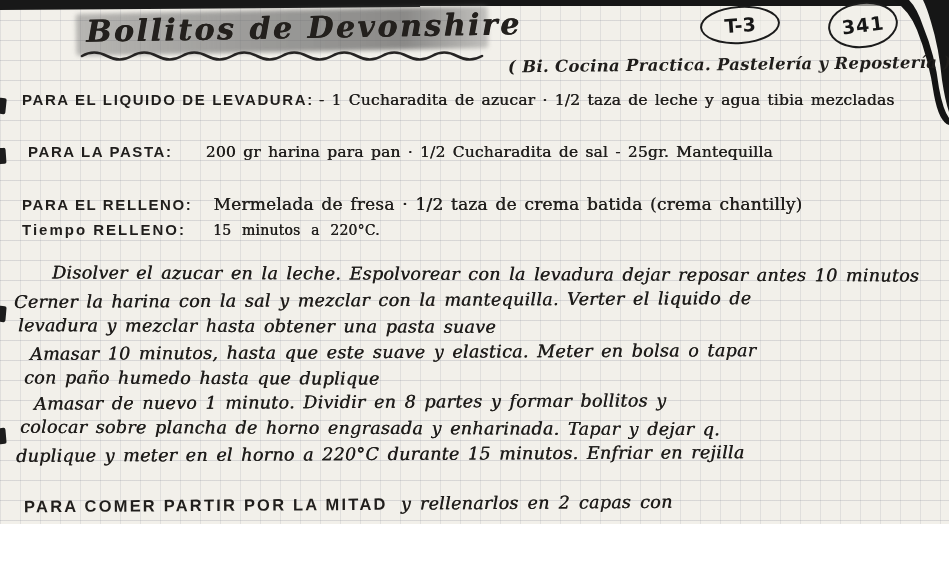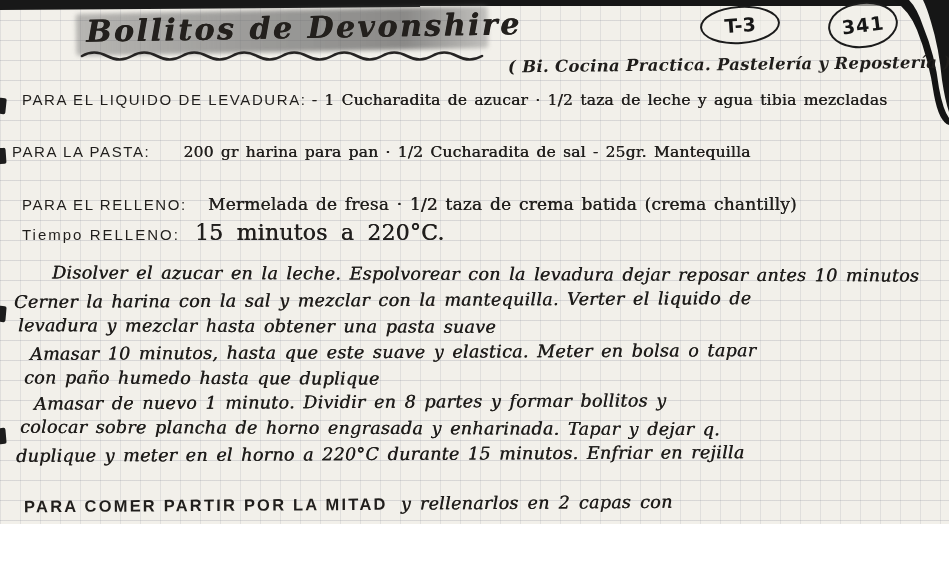--- a/index.html
+++ b/index.html
@@ -46,21 +46,21 @@
   }
   .badge-t3{left:700px;top:6px;width:76px;height:34px;transform:rotate(-4deg);}
   .badge-341{left:828px;top:2px;width:66px;height:42px;transform:rotate(-7deg);letter-spacing:1px;}
   .source-ref{
     position:absolute;left:508px;top:55px;
     font-style:italic;font-weight:700;font-size:16.5px;letter-spacing:0.3px;
     white-space:nowrap;transform:rotate(-0.6deg);
   }
   
   .caps{
-    font-family:"Liberation Sans",sans-serif;font-weight:400;
+    font-family:"Liberation Sans",sans-serif;font-weight:700;
     letter-spacing:1.6px;font-size:15px;color:#201e1c;
   }
   .hand{
     font-family:"DejaVu Serif",serif;
     font-size:15.5px;letter-spacing:0.2px;word-spacing:2px;color:#211f1d;
     text-shadow:0.4px 0 0 currentColor;
   }
   .row{position:absolute;white-space:nowrap;}
   .body-line{
     position:absolute;white-space:nowrap;
@@ -106,33 +106,33 @@
   <div class="badge badge-t3">T-3</div>
   <div class="badge badge-341">341</div>
 
   <div class="source-ref">( Bi. Cocina Practica. Pastelería y Repostería )</div>
 
   <div class="row" style="left:22px;top:90px;">
     <span class="caps">PARA EL LIQUIDO DE LEVADURA:</span>
     <span class="hand">- 1 Cucharadita de azucar · 1/2 taza de leche y agua tibia mezcladas</span>
   </div>
 
-  <div class="row" style="left:12px;top:142px;">
+  <div class="row" style="left:28px;top:142px;">
     <span class="caps">PARA LA PASTA:</span>
     <span class="hand" style="margin-left:28px;">200 gr harina para pan · 1/2 Cucharadita de sal - 25gr. Mantequilla</span>
   </div>
 
   <div class="row" style="left:22px;top:194px;text-align:center;">
     <span class="caps">PARA EL RELLENO:</span>
     <span class="hand" style="margin-left:16px;font-size:17px;">Mermelada de fresa · 1/2 taza de crema batida (crema chantilly)</span>
   </div>
 
   <div class="row" style="left:22px;top:220px;">
     <span class="caps" style="letter-spacing:2px;">Tiempo RELLENO:</span>
-    <span class="hand" style="margin-left:10px;font-size:22px;word-spacing:6px;">15 minutos a 220°C.</span>
+    <span class="hand" style="margin-left:22px;font-size:14px;word-spacing:6px;">15 minutos a 220°C.</span>
   </div>
 
   <div class="body-line" style="left:52px;top:264px;">Disolver el azucar en la leche. Espolvorear con la levadura dejar reposar antes 10 minutos</div>
   <div class="body-line" style="left:14px;top:290px;">Cerner la harina con la sal y mezclar con la mantequilla. Verter el liquido de</div>
   <div class="body-line" style="left:18px;top:316px;">levadura y mezclar hasta obtener una pasta suave</div>
   <div class="body-line" style="left:30px;top:342px;">Amasar 10 minutos, hasta que este suave y elastica. Meter en bolsa o tapar</div>
   <div class="body-line" style="left:24px;top:368px;">con paño humedo hasta que duplique</div>
   <div class="body-line" style="left:34px;top:392px;">Amasar de nuevo 1 minuto. Dividir en 8 partes y formar bollitos y</div>
   <div class="body-line" style="left:20px;top:418px;">colocar sobre plancha de horno engrasada y enharinada. Tapar y dejar q.</div>
   <div class="body-line" style="left:16px;top:444px;">duplique y meter en el horno a 220°C durante 15 minutos. Enfriar en rejilla</div>

